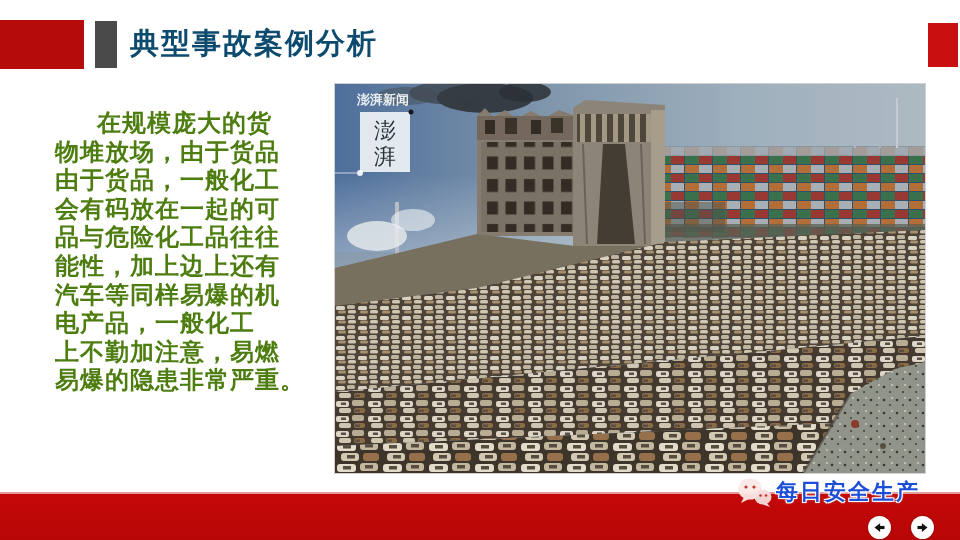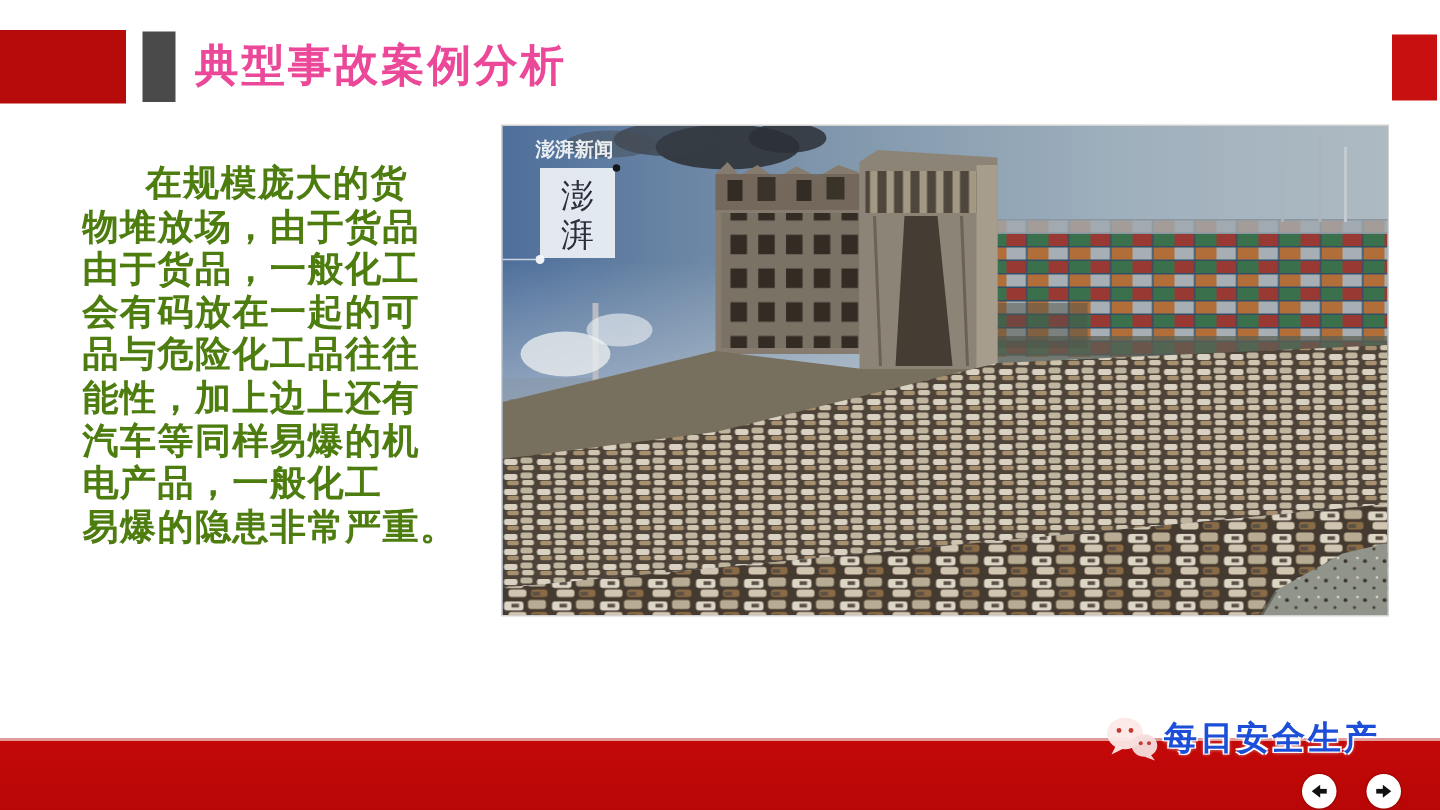--- a/index.html
+++ b/index.html
@@ -3,32 +3,32 @@
 <meta charset="utf-8">
 <style>
   html,body{margin:0;padding:0;}
   body{width:960px;height:540px;position:relative;background:#ffffff;overflow:hidden;
        font-family:"Liberation Sans",sans-serif;}
 
   
   .hdr-red{position:absolute;left:0;top:20px;width:84px;height:49px;background:#b60b0b;}
   .hdr-gray{position:absolute;left:95px;top:21px;width:22px;height:47px;background:#4a4a4a;}
   .hdr-title{position:absolute;left:130px;top:24px;font-size:29px;font-weight:900;
-             color:#ec4899;letter-spacing:2px;font-family:"Liberation Sans",sans-serif;}
+             color:#0c4a6e;letter-spacing:2px;font-family:"Liberation Sans",sans-serif;}
   .corner-red{position:absolute;left:928px;top:23px;width:30px;height:44px;background:#c81010;}
 
   
   .para{position:absolute;left:55px;top:109px;width:260px;color:#4d7c0f;
         font-family:"Liberation Serif","DejaVu Serif",serif;font-size:24px;
         line-height:28.6px;letter-spacing:1px;font-weight:600;}
   .para .line{white-space:nowrap;}
   .para .line:first-child{text-indent:42px;}
 
   
-  .photo{position:absolute;left:335px;top:84px;width:590px;height:326px;
+  .photo{position:absolute;left:335px;top:84px;width:590px;height:389px;
          outline:1px solid rgba(0,0,0,.18);overflow:hidden;background:#8aa0b4;}
   .photo svg{display:block;}
 
   
   .bottom-bar{position:absolute;left:0;top:492px;width:960px;height:48px;
               background:linear-gradient(#e09a9a 0,#e09a9a 2px,#c40808 2px,#b80606 100%);}
   .brand{position:absolute;left:736px;top:476px;height:32px;display:flex;align-items:center;}
   .brand-text{font-size:22px;font-weight:bold;color:#1d4ed8;letter-spacing:2px;white-space:nowrap;
               text-shadow:-1px -1px 0 #fff,1px -1px 0 #fff,-1px 1px 0 #fff,1px 1px 0 #fff,0 0 3px #fff;}
   .wechat{width:36px;height:32px;margin-right:4px;flex:0 0 auto;}
@@ -48,20 +48,21 @@
 
 <div class="para">
   <div class="line">在规模庞大的货</div>
   <div class="line">物堆放场，由于货品</div>
   <div class="line">由于货品，一般化工</div>
   <div class="line">会有码放在一起的可</div>
   <div class="line">品与危险化工品往往</div>
   <div class="line">能性，加上边上还有</div>
   <div class="line">汽车等同样易爆的机</div>
   <div class="line">电产品，一般化工</div>
+  <div class="line">上不勤加注意，易燃</div>
   <div class="line">易爆的隐患非常严重。</div>
 </div>
 
 <div class="photo">
 <svg width="590" height="389" viewBox="0 0 590 389" xmlns="http://www.w3.org/2000/svg">
   <defs>
     <linearGradient id="sky" x1="0" y1="0" x2="1" y2="0">
       <stop offset="0" stop-color="#4e6f9b"></stop>
       <stop offset="0.35" stop-color="#7e95ab"></stop>
       <stop offset="0.7" stop-color="#9fb0bd"></stop>

